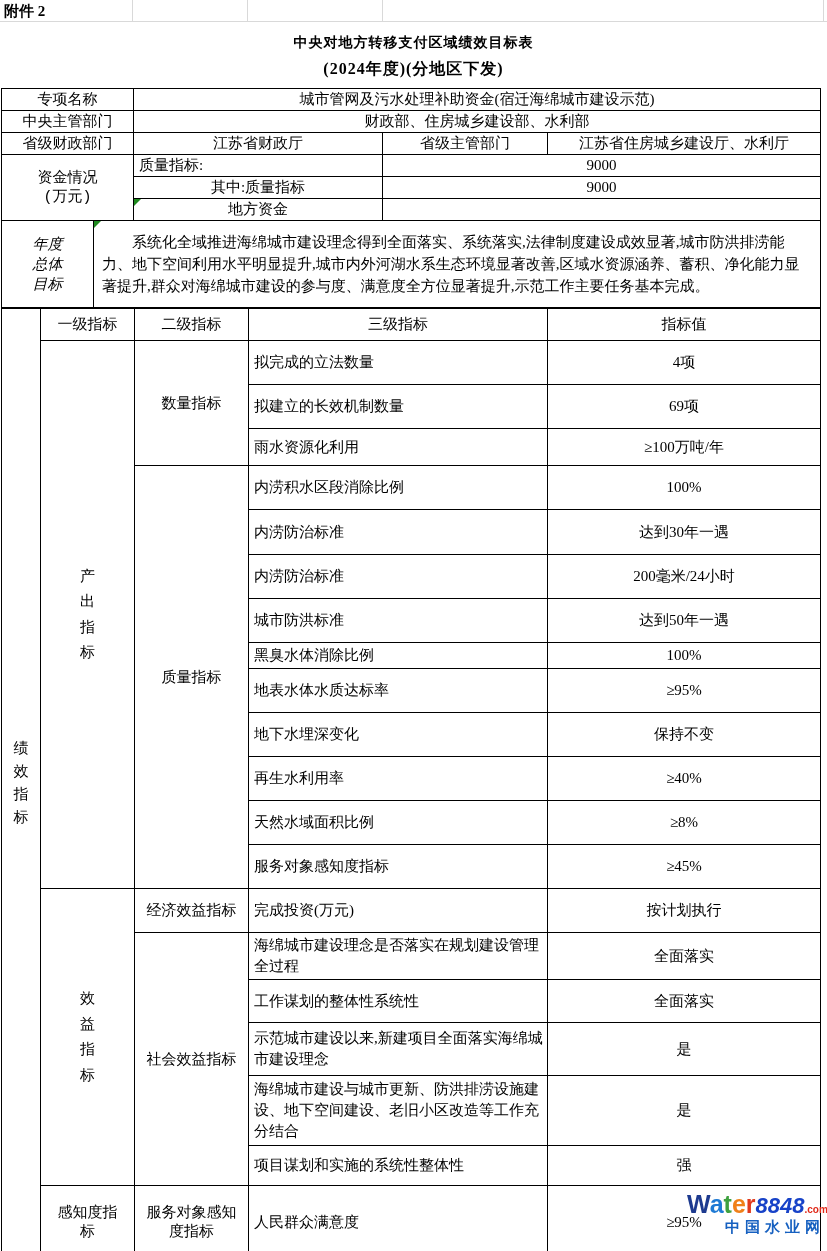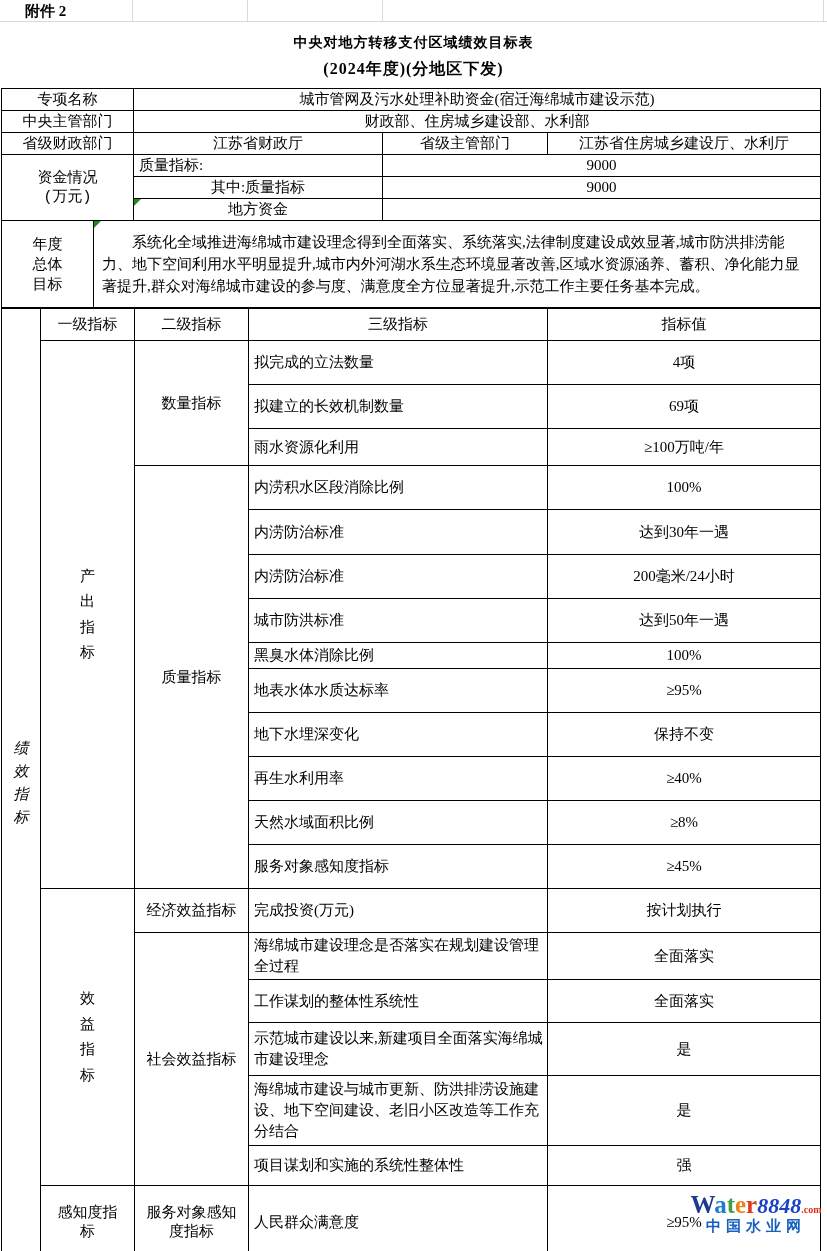--- a/index.html
+++ b/index.html
@@ -1,49 +1,49 @@
 <!DOCTYPE html>
 <html><head>
 <meta charset="utf-8">
 <style>
   html,body{margin:0;padding:0;background:#fff;}
   body{width:827px;height:1251px;position:relative;overflow:hidden;
        font-family:"Liberation Serif","DejaVu Serif",serif;color:#000;}
   
   .xl-strip{position:relative;height:21px;border-bottom:1px solid #d9d9d9;}
   .xl-strip .vline{position:absolute;top:0;width:1px;height:21px;background:#d9d9d9;}
-  .attachment{position:absolute;left:4px;top:2px;font-size:15px;font-weight:bold;margin-left:21px;}
+  .attachment{position:absolute;left:4px;top:2px;font-size:15px;font-weight:bold;}
   
   .title-block{height:66px;text-align:center;padding-top:8px;box-sizing:border-box;}
   .title-1{font-size:14px;font-weight:bold;letter-spacing:1px;line-height:26px;}
   .title-2{font-size:16px;font-weight:bold;letter-spacing:1px;line-height:26px;}
   
   table{border-collapse:collapse;table-layout:fixed;width:819px;margin-left:1px;}
   td,th{border:1.5px solid #000;font-size:15px;font-weight:normal;
         text-align:center;vertical-align:middle;padding:1px 2px;box-sizing:border-box;
         overflow:hidden;}
   .tbl-goal,.tbl-ind{margin-top:-1.5px;}
   .lalign{text-align:left;padding-left:5px;}
   .l3cell{text-align:left;padding-left:5px;line-height:1.4;}
   .rel{position:relative;}
   .two-line{line-height:19px;font-family:Liberation Mono, monospace;}
-  .wrap2{width:2.2em;word-break:break-all;margin:0 auto;line-height:20px;}
+  .wrap2{width:2.2em;word-break:break-all;margin:0 auto;line-height:20px;font-style:italic;}
   .wrap4{width:4.3em;word-break:break-all;margin:0 auto;line-height:19px;}
   .wrap6{width:6.4em;word-break:break-all;margin:16px auto;line-height:19px;}
   .vlab{width:1.1em;word-break:break-all;margin:0 auto;line-height:1.7;}
-  .vlab-big{width:1.1em;word-break:break-all;margin:0 auto;line-height:1.55;font-style:italic;}
+  .vlab-big{width:1.1em;word-break:break-all;margin:0 auto;line-height:1.55;}
   
   .goal-text{font-size:15px;line-height:22px;text-align:left;text-indent:2em;
              padding:6px 10px 6px 6px;}
   
   .green-tri{position:absolute;left:0;top:0;width:0;height:0;
              border-top:7px solid #1e8a1e;border-right:7px solid transparent;}
   
-  .watermark{position:absolute;right:2px;top:1192px;width:138px;text-align:center;
-             font-family:Liberation Serif, serif;line-height:1;}
+  .watermark{position:absolute;right:2px;top:1192px;width:138px;text-align:right;
+             font-family:Liberation Sans, sans-serif;line-height:1;}
   .wm-row1{white-space:nowrap;}
   .wm-letter{font-size:25px;font-weight:bold;}
   .wm-c0{color:#1d3a8f;}.wm-c1{color:#1e7ad4;}.wm-c2{color:#3fa13f;}
   .wm-c3{color:#f08019;}.wm-c4{color:#e03a1e;}
   .wm-num{font-size:22px;font-style:italic;font-weight:bold;color:#1742c8;}
   .wm-tld{font-size:10px;font-weight:bold;color:#e02a1a;}
   .wm-sub{margin-top:2px;font-size:15px;font-weight:bold;color:#1660c0;
           letter-spacing:5px;white-space:nowrap;}
 </style>
 </head>

